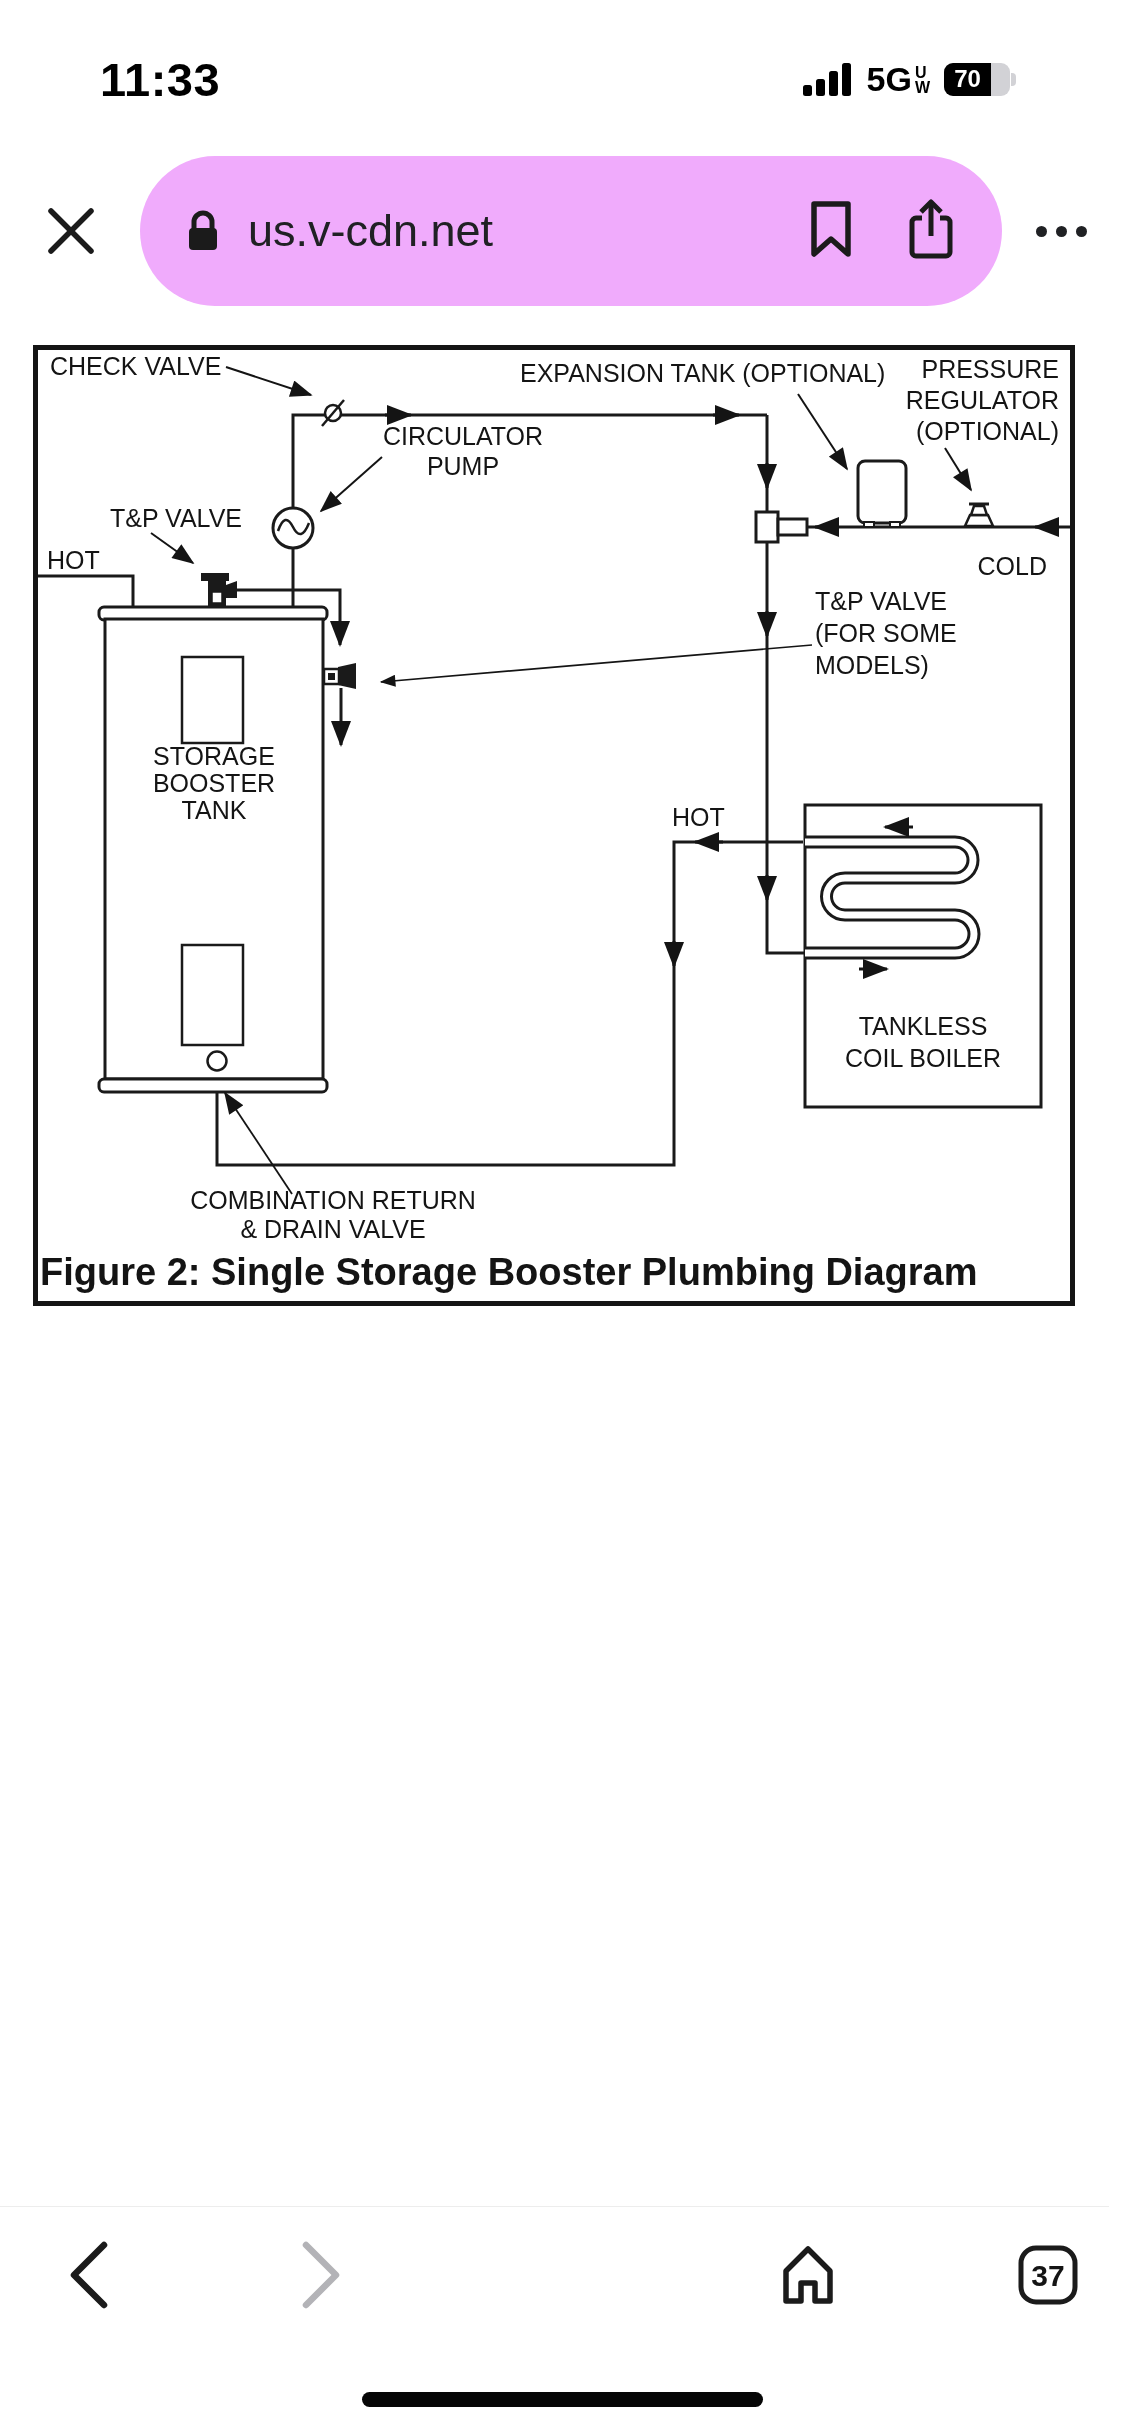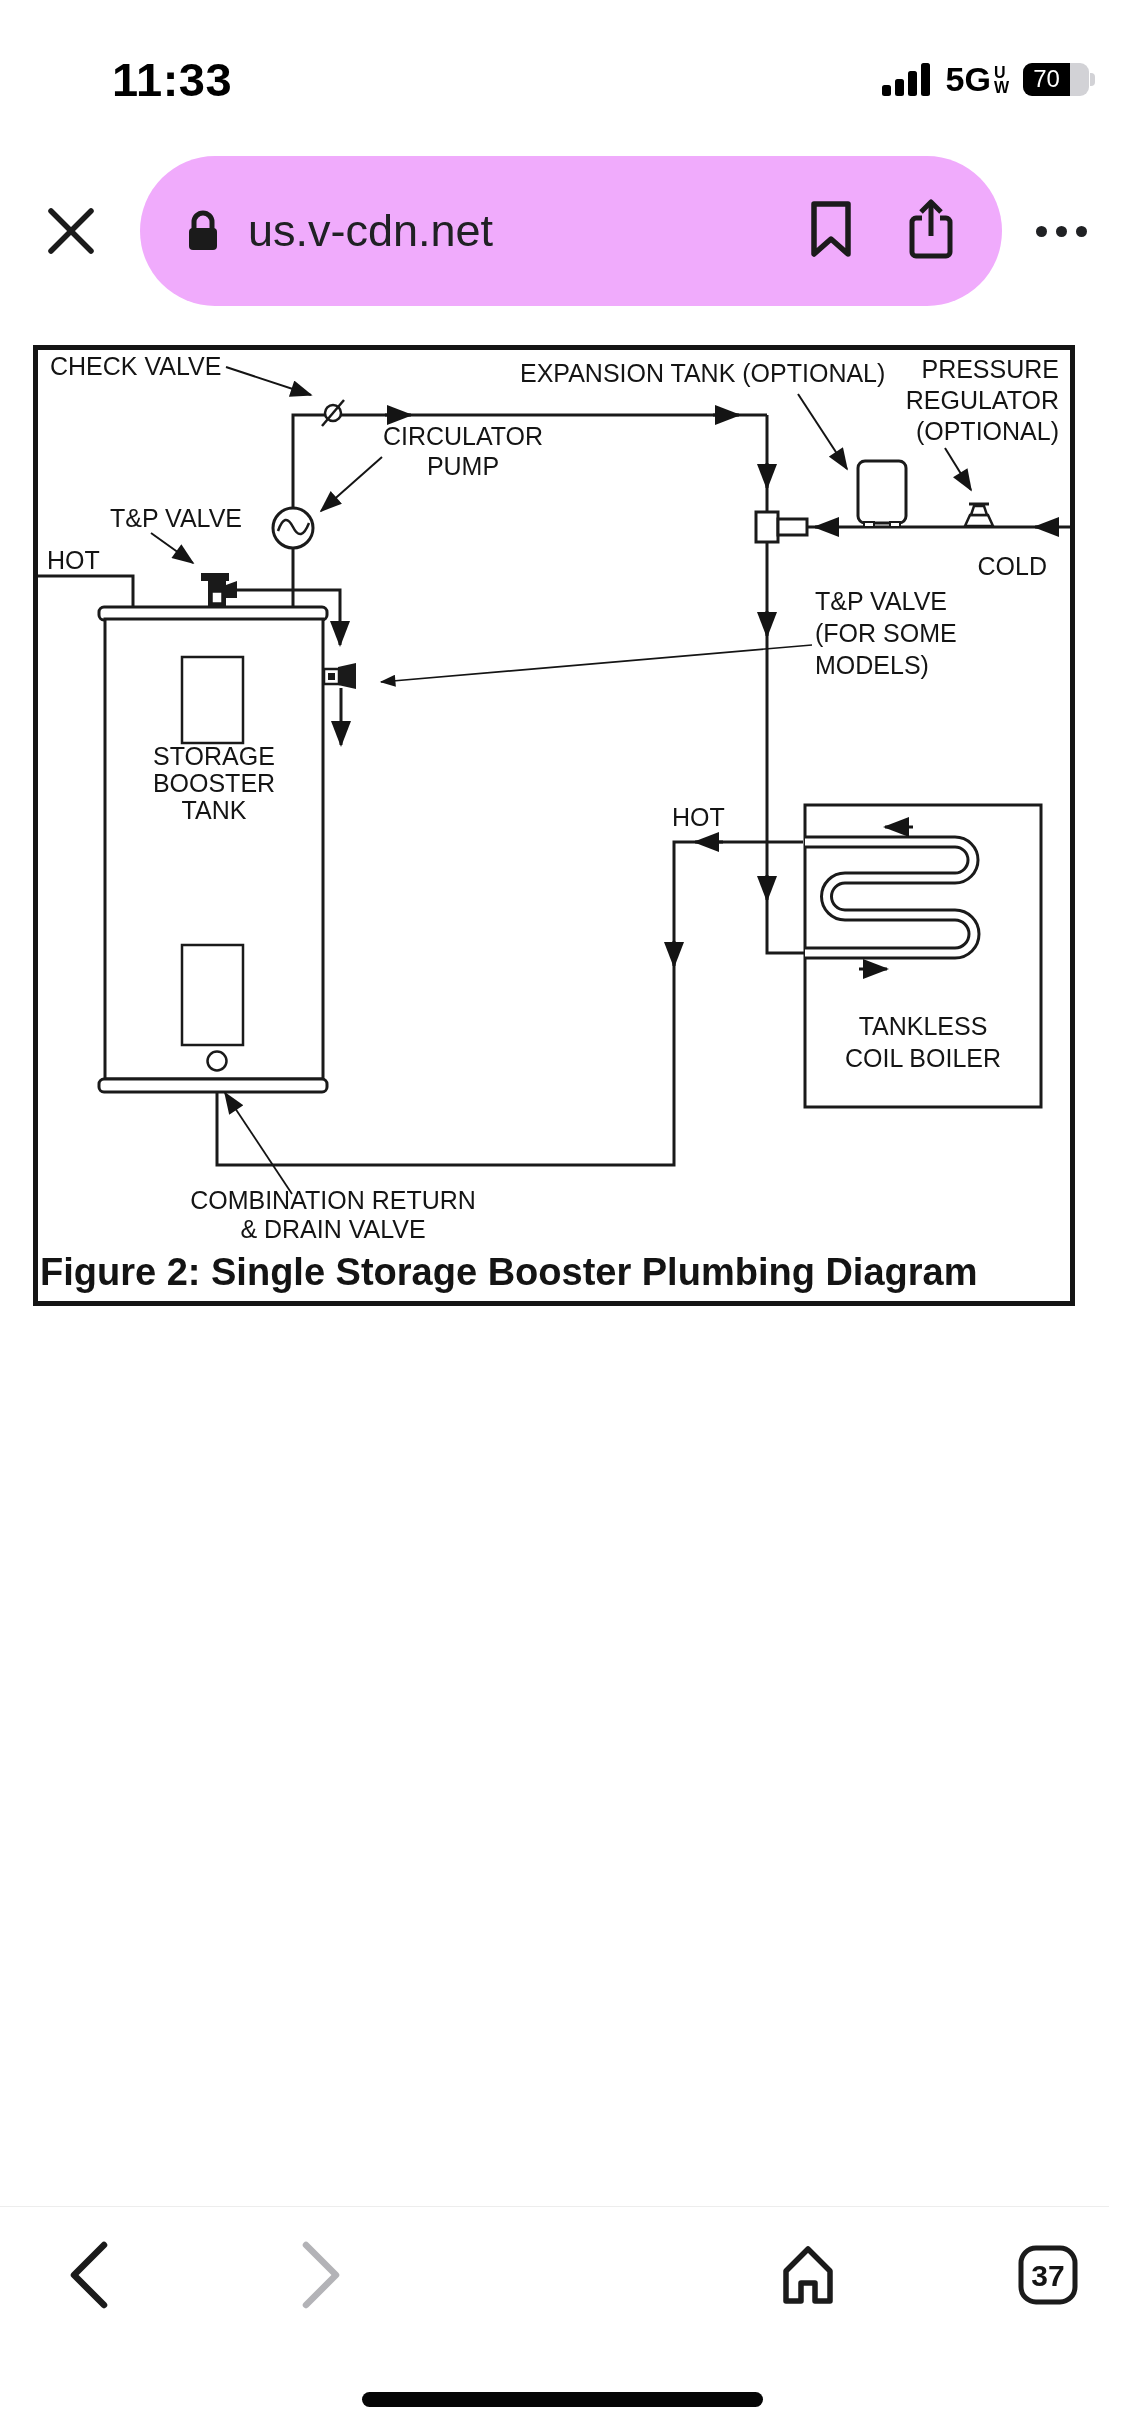--- a/index.html
+++ b/index.html
@@ -1,34 +1,34 @@
 <!DOCTYPE html>
 <html><head>
 <meta charset="utf-8">
 <style>
   html,body{margin:0;padding:0;}
   body{
     width:1125px;height:2436px;position:relative;background:#ffffff;
     font-family:"Liberation Sans", sans-serif;overflow:hidden;
   }
   
-  .status{position:absolute;top:48px;left:12px;right:0;height:62px;
+  .status{position:absolute;top:48px;left:0;right:0;height:62px;
     display:flex;align-items:center;justify-content:space-between;
-    padding:0 36px 0 100px;box-sizing:border-box;}
+    padding:0 115px 0 100px;box-sizing:border-box;}
   .time{font-size:47px;font-weight:700;color:#000;letter-spacing:.5px;}
   .status-right{display:flex;align-items:center;gap:8px;}
   .net{display:flex;align-items:center;gap:3px;}
   .net-main{font-size:34px;font-weight:600;color:#000;}
   .net-sub{display:flex;flex-direction:column;font-size:16px;font-weight:700;
     color:#000;line-height:15px;margin-top:2px;}
   .battery{position:relative;width:66px;height:33px;margin-left:6px;}
   .battery-body{position:absolute;inset:0;border-radius:9px;overflow:hidden;background:#d2d2d6;}
   .battery-fill{position:absolute;left:0;top:0;bottom:0;width:47px;background:#000;}
   .battery-pct{position:absolute;left:0;top:0;bottom:0;width:47px;color:#fff;
-    font-size:24px;font-weight:400;display:flex;align-items:center;justify-content:center;}
+    font-size:24px;font-weight:700;display:flex;align-items:center;justify-content:center;}
   .battery-nub{position:absolute;right:-6px;top:10px;width:5px;height:13px;
     background:#d2d2d6;border-radius:0 4px 4px 0;}
   
   .urlrow{position:absolute;top:152px;left:0;right:0;height:158px;
     display:flex;align-items:center;padding:0 30px;box-sizing:border-box;}
   .close-btn{width:70px;height:70px;display:flex;align-items:center;justify-content:center;flex:0 0 auto;margin-left:6px;}
   .pill{flex:1;height:150px;border-radius:75px;background:#f0abfc;
     display:flex;align-items:center;padding:8px 46px;box-sizing:border-box;margin:0 34px 0 34px;}
   .url-text{font-size:45px;color:#202124;margin-left:28px;flex:1;white-space:nowrap;}
   .pill-icons{display:flex;align-items:center;gap:52px;}

